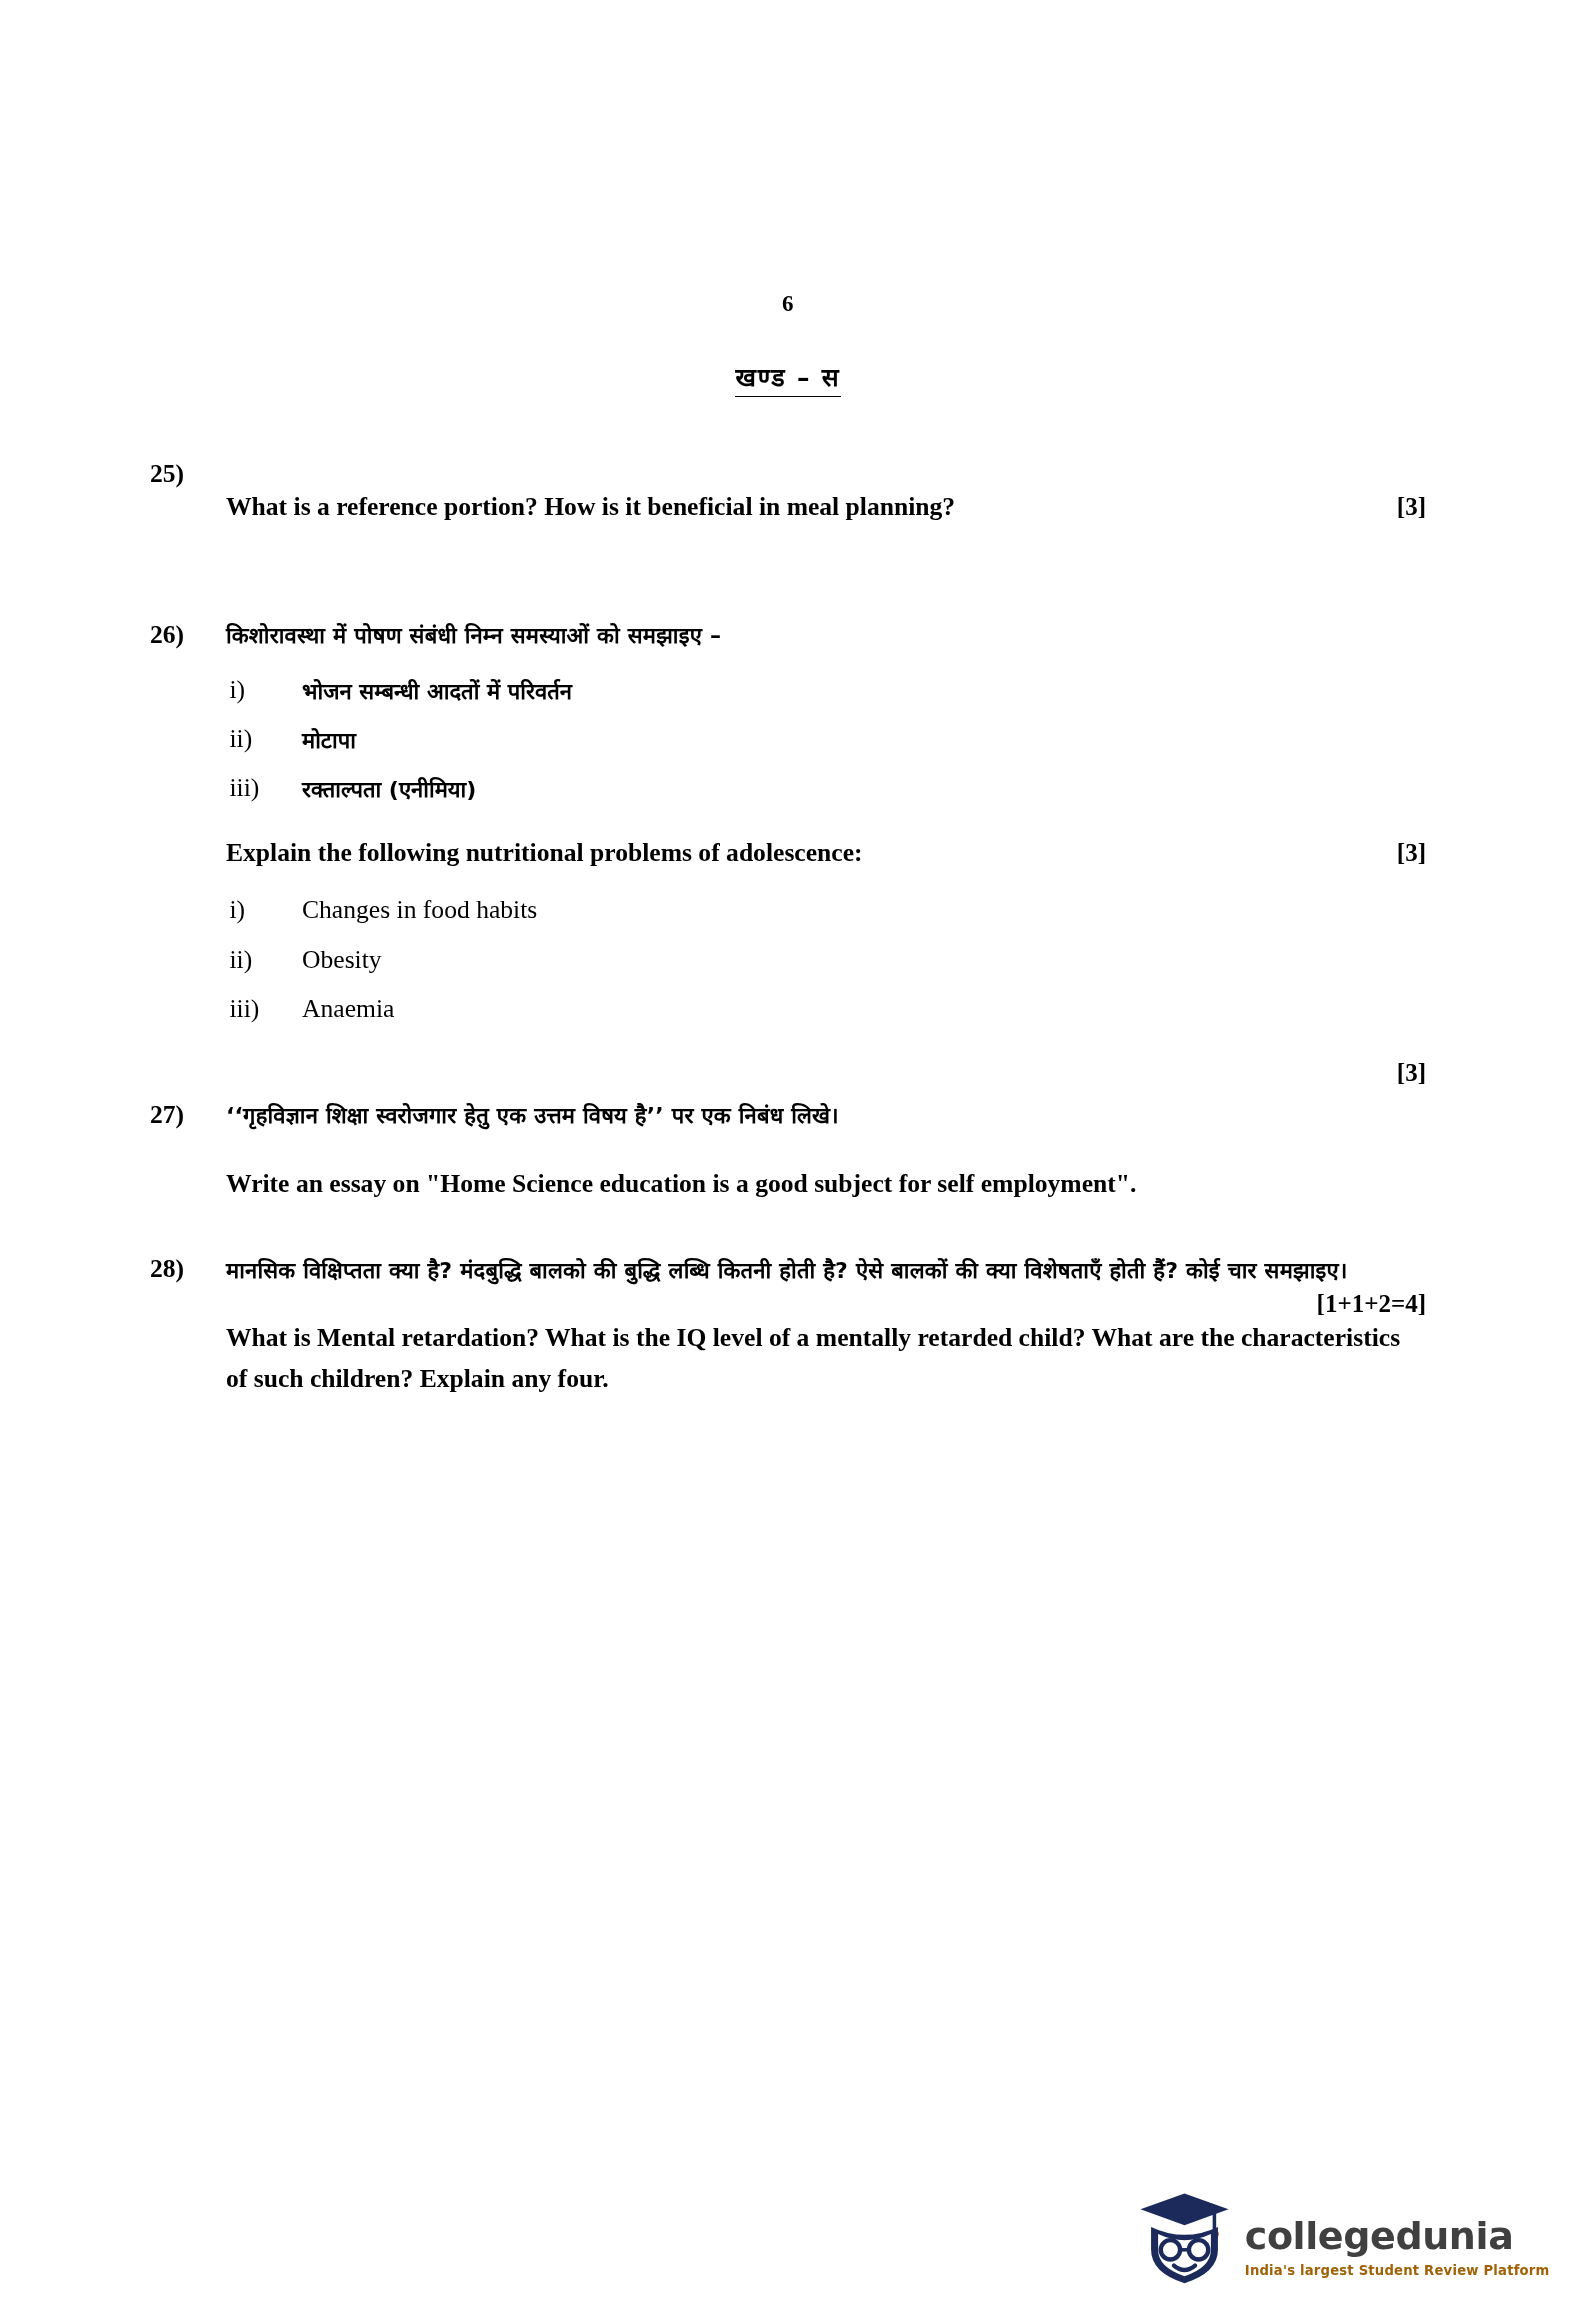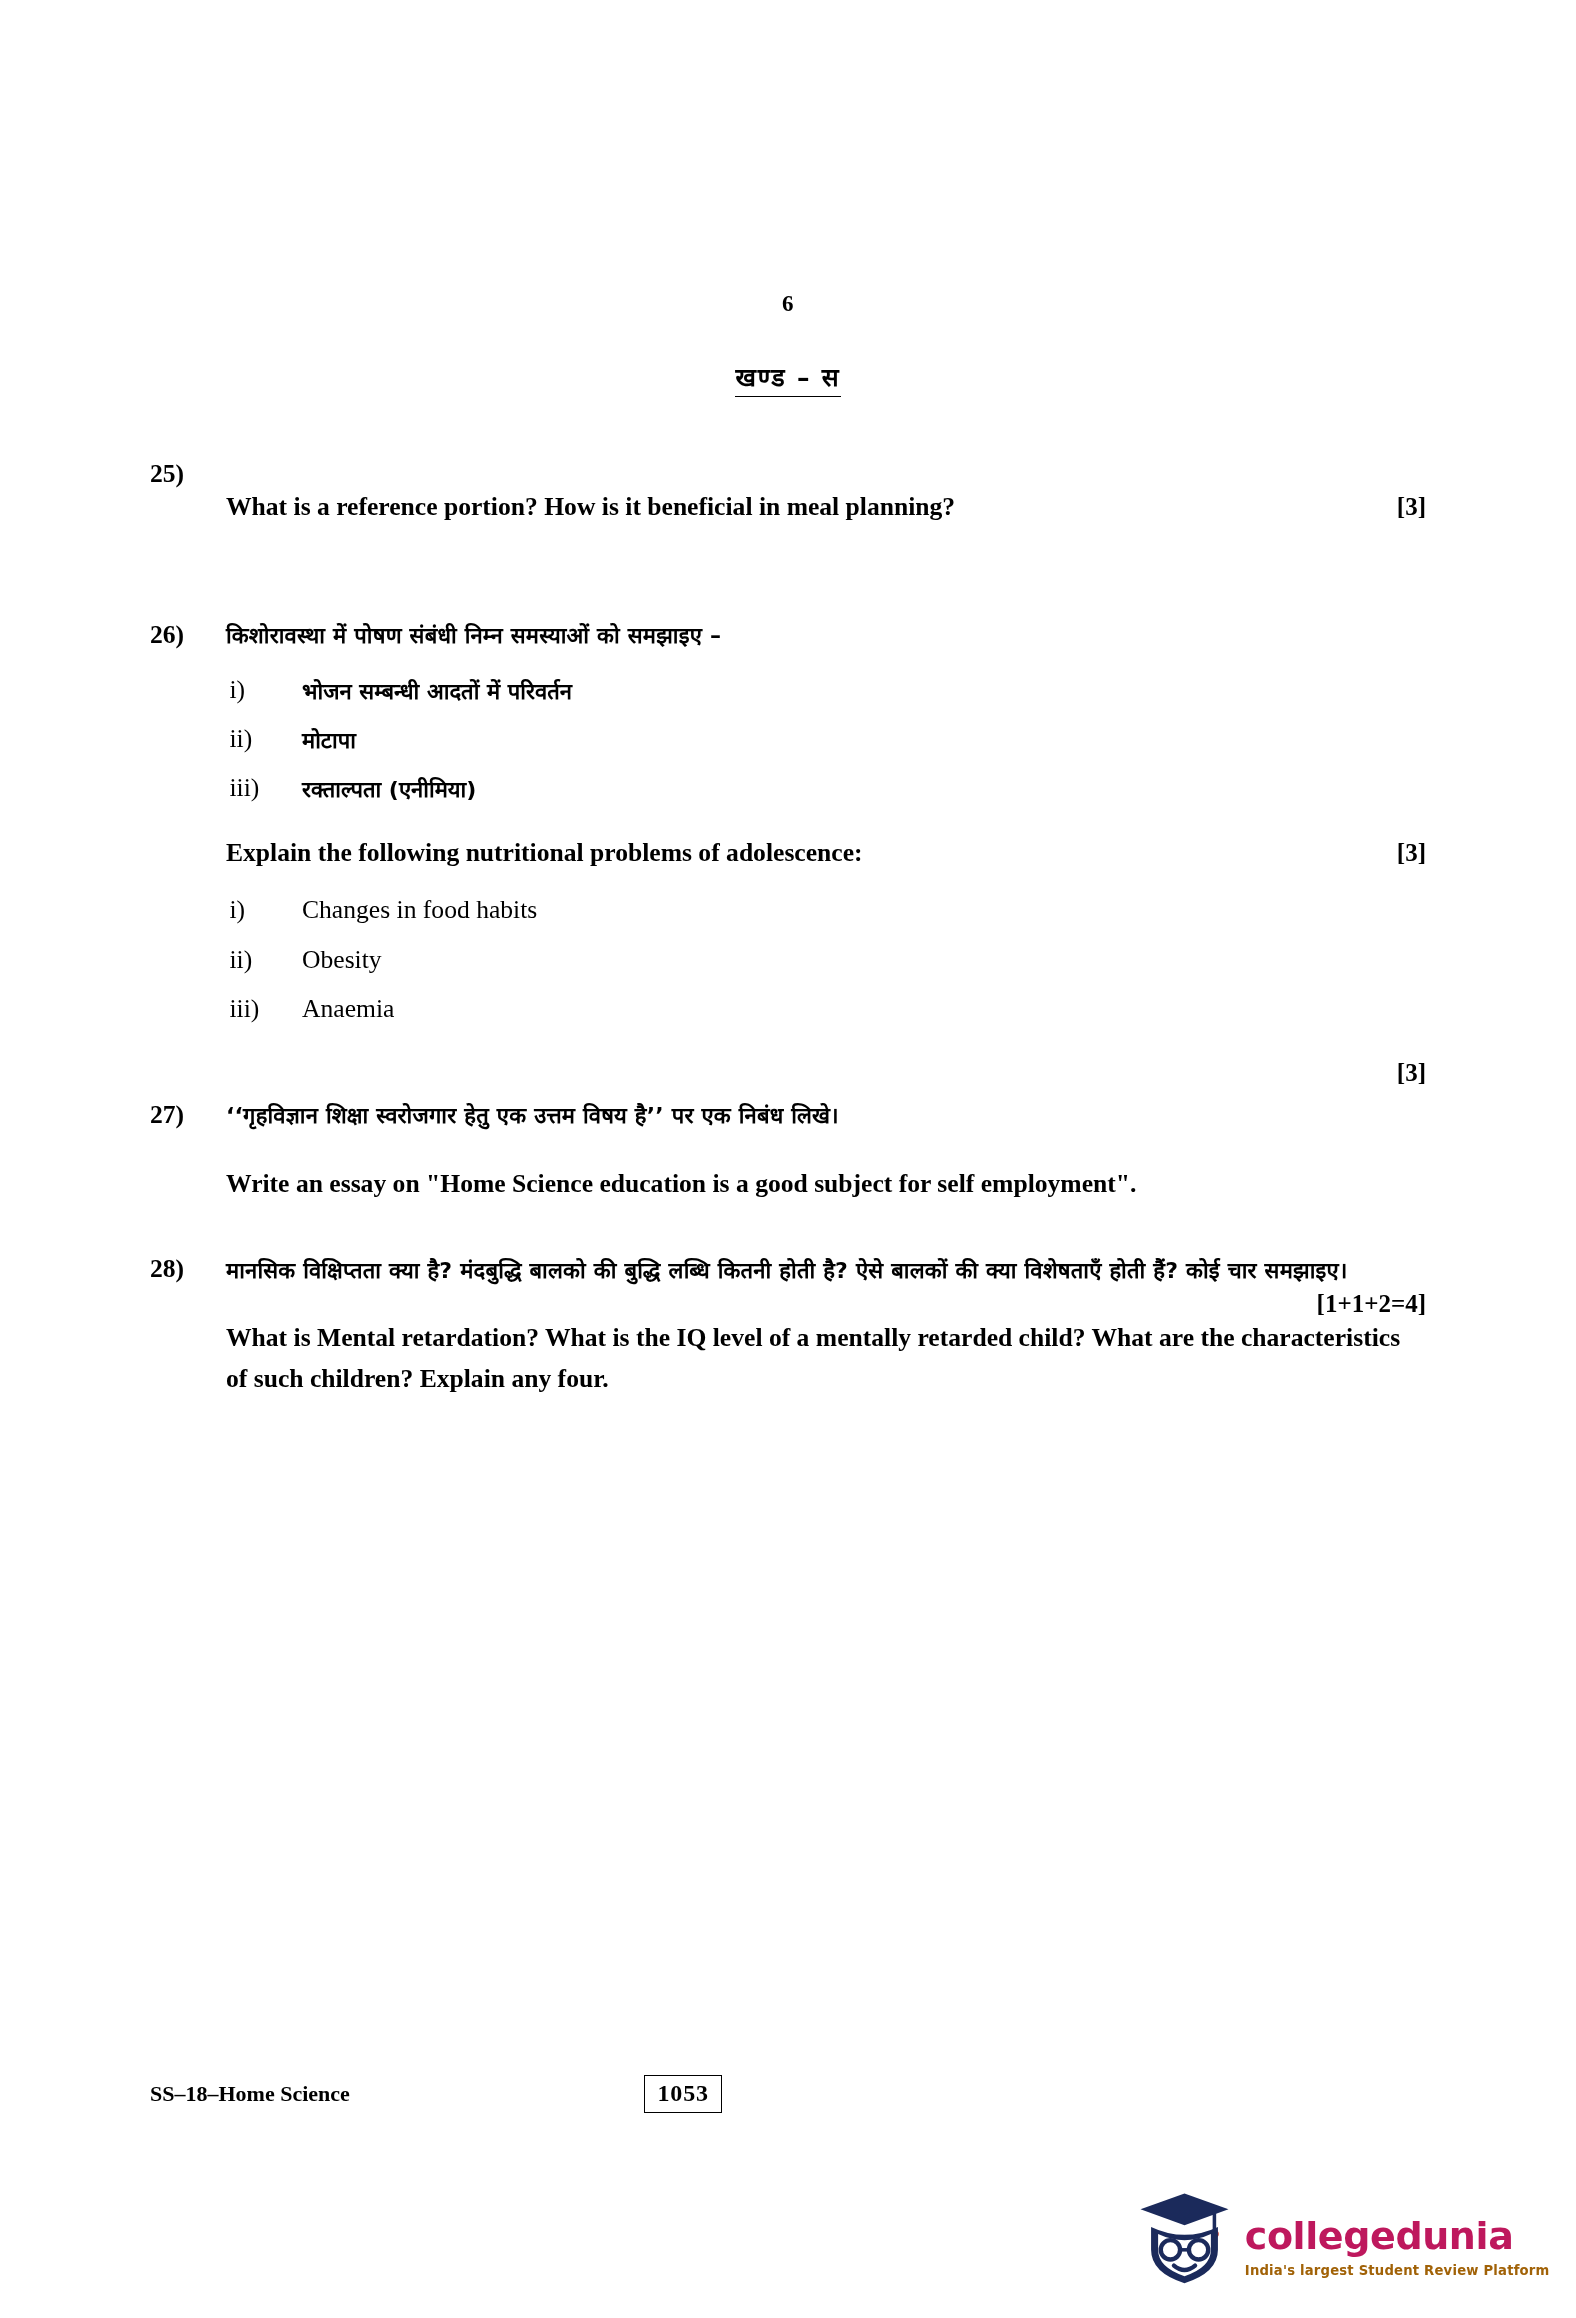--- a/index.html
+++ b/index.html
@@ -177,21 +177,21 @@
     position: relative;
     width: 95px;
     height: 99px;
     margin-right: 12.4px;
   }
   .brand-text { padding-bottom: 8.8px; }
   .brand-name {
     font-family: "DejaVu Sans", sans-serif;
     font-size: 38px;
     font-weight: bold;
-    color: #be185d;
+    color: #404040;
     line-height: 1;
     letter-spacing: -0.4px;
   }
   .brand-tag {
     font-family: "DejaVu Sans", sans-serif;
     font-size: 13.2px;
     font-weight: bold;
     color: #a16207;
     margin-top: 8px;
     letter-spacing: 0.2px;
@@ -284,24 +284,20 @@
       <div class="q-body">
         <div class="hi">मानसिक विक्षिप्तता क्या है? मंदबुद्धि बालको की बुद्धि लब्धि कितनी होती है? ऐसे बालकों की क्या विशेषताएँ होती हैं? कोई चार समझाइए।</div>
         <div class="gap-m">
           <div class="en">What is Mental retardation? What is the IQ level of a mentally retarded child? What are the characteristics of such children? Explain any four.</div>
           <div class="marks" style="top:37px;">[1+1+2=4]</div>
         </div>
       </div>
     </div>
   </div>
 
-  <div class="footer">
-    <div class="footer-left">SS–18–Home Science</div>
-    <div class="footer-code">1053</div>
-  </div>
 
   <div class="brand">
     <div class="brand-mark">
       <svg width="95" height="99" viewBox="0 0 108 112" xmlns="http://www.w3.org/2000/svg">
 
         <polygon points="54,6 104,24 54,42 4,24" fill="#1b2a5b"></polygon>
         <rect x="86" y="24" width="4" height="26" fill="#1b2a5b"></rect>
         <circle cx="88" cy="52" r="5" fill="#c0392b"></circle>
 
         <path d="M16 44 q38 18 76 0 v26 q0 26 -38 38 q-38 -12 -38 -38 z" fill="#1b2a5b"></path>

